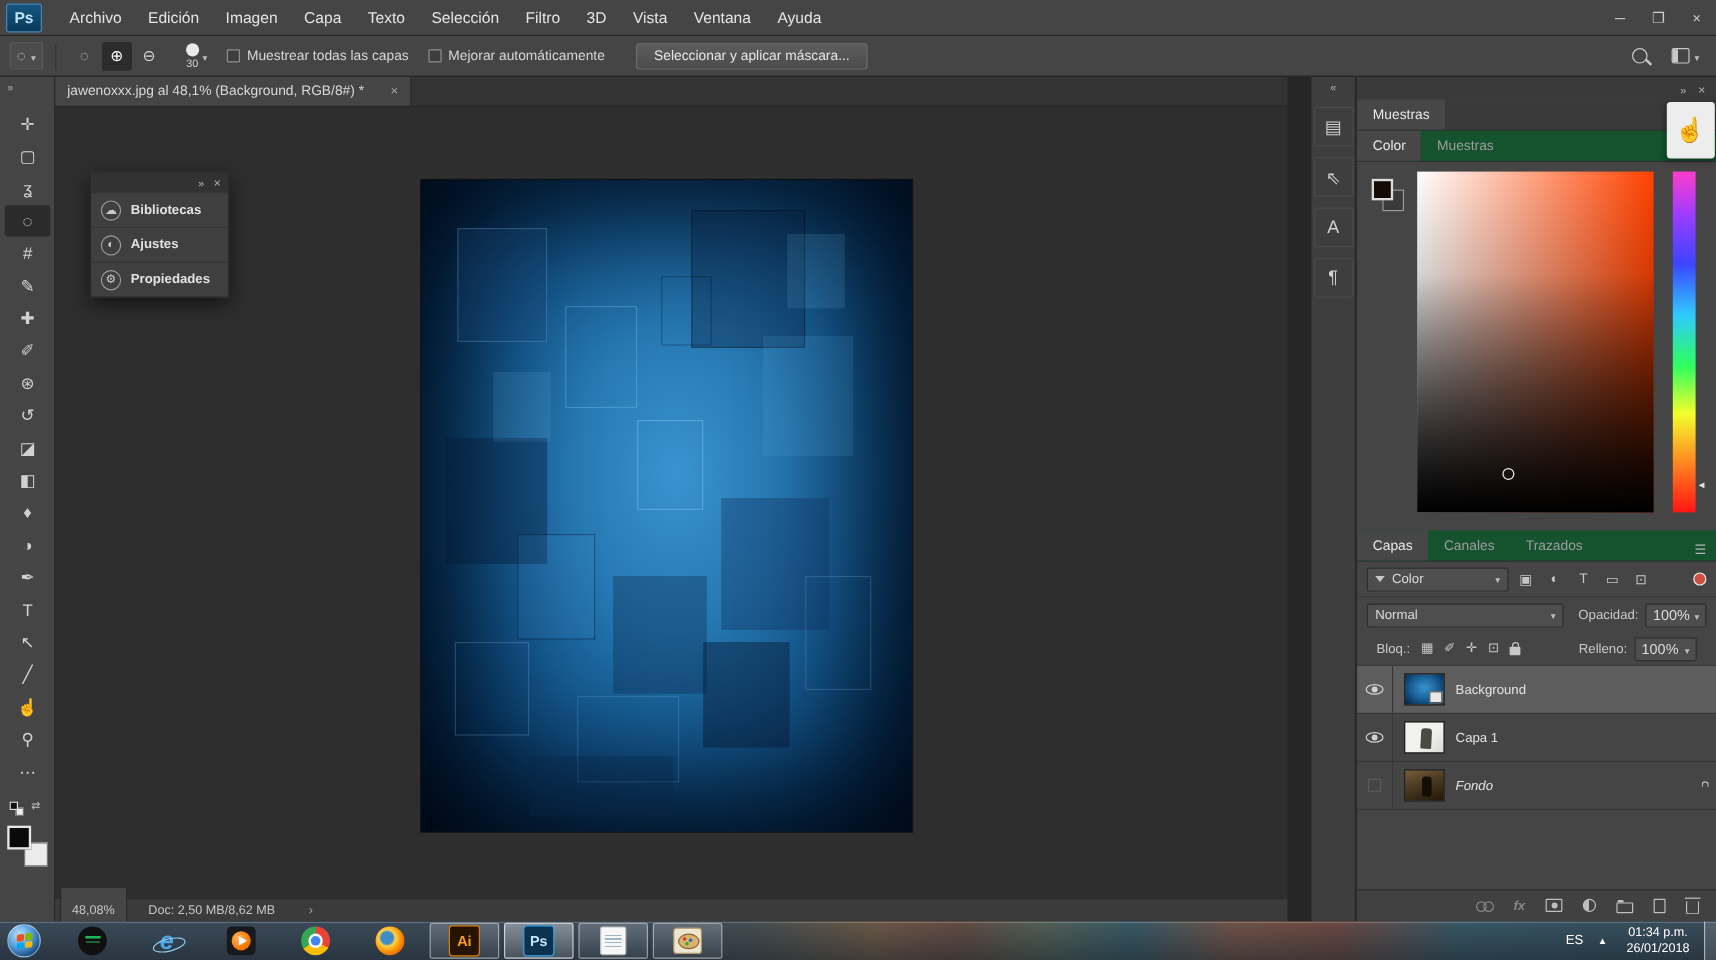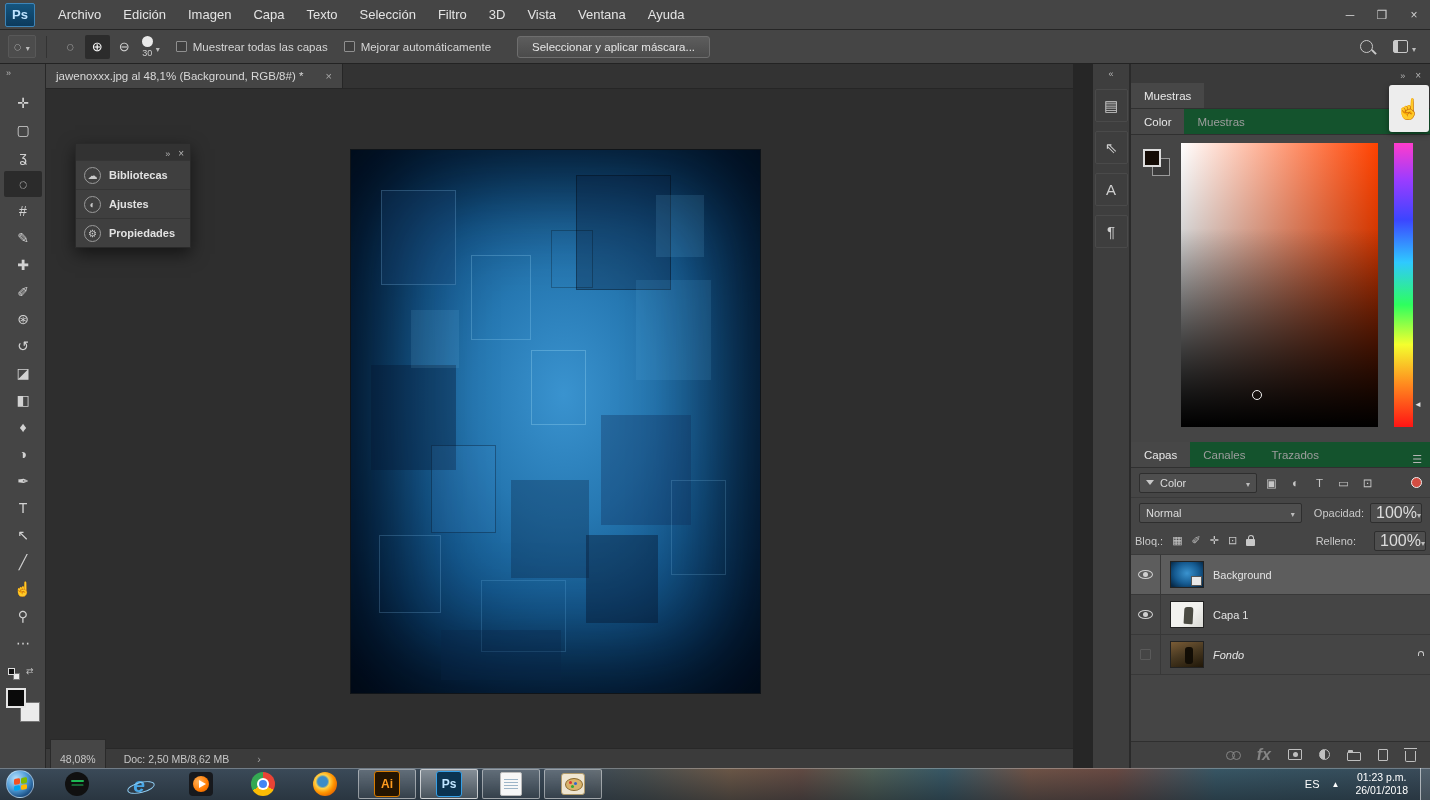--- a/index.html
+++ b/index.html
@@ -11,21 +11,21 @@
   .menuitem{padding:0 11px;height:30px;display:flex;align-items:center;cursor:default}
   .winctrls{margin-left:auto;display:flex}
   .winbtn{width:32px;height:29px;display:flex;align-items:center;justify-content:center;color:#cfcfcf;font-size:12px}
   
   .optbar{position:absolute;top:30px;left:0;right:0;height:34px;background:#454545;border-bottom:1px solid #232323;display:flex;align-items:center;color:#d6d6d6;z-index:9}
   .toolpreset{margin-left:8px;display:flex;align-items:center;gap:4px;padding:3px 5px;border:1px solid #585858;border-radius:2px;background:#4c4c4c;font-size:13px}
   .caret::after{content:"▾";font-size:8px;color:#bdbdbd}
   .vsep{width:1px;height:22px;background:#333;margin:0 10px}
   .modebtn{width:25px;height:24px;display:flex;align-items:center;justify-content:center;font-size:13px;border-radius:2px;margin:0 1px}
   .modebtn.sel{background:#2c2c2c;color:#fff}
-  .brushw{display:flex;align-items:center;margin-left:4px;gap:3px}
+  .brushw{display:flex;align-items:center;margin-left:17px;gap:3px}
   .brushw .col{display:flex;flex-direction:column;align-items:center;line-height:1}
   .brushw .circle{width:11px;height:11px;background:#e9e9e9;border-radius:50%}
   .brushw .num{font-size:9px;color:#cfcfcf;margin-top:2px}
   .chk{display:flex;align-items:center;gap:6px;margin-left:16px;font-size:11.5px}
   .chk .box{width:11px;height:11px;border:1px solid #8f8f8f;background:#3e3e3e;border-radius:1px}
   .maskbtn{margin-left:26px;padding:4px 14px;font-size:11.5px;color:#e6e6e6;background:linear-gradient(#5d5d5d,#4b4b4b);border:1px solid #6e6e6e;border-radius:3px}
   .optright{margin-left:auto;display:flex;align-items:center;gap:20px;margin-right:14px}
   .i-search{width:13px;height:13px;border:1.7px solid #c9c9c9;border-radius:50%;position:relative}
   .i-search::after{content:"";position:absolute;left:10px;top:10px;width:6px;height:1.8px;background:#c9c9c9;transform:rotate(45deg)}
   .i-workspace{width:15px;height:13px;border:1.5px solid #c9c9c9;border-radius:2px;background:linear-gradient(90deg,#c9c9c9 4px,transparent 4px)}
@@ -94,24 +94,24 @@
   .filtersel{width:118px;height:20px;background:#4e4e4e;border:1px solid #2e2e2e;border-radius:2px;display:flex;align-items:center;gap:6px;padding:0 6px;font-size:11px;color:#dcdcdc}
   .filtersel .caret{margin-left:auto}
   .funnel{width:0;height:0;border-left:4px solid transparent;border-right:4px solid transparent;border-top:5px solid #c8c8c8}
   .ficon{width:19px;height:19px;display:flex;align-items:center;justify-content:center;color:#c6c6c6;font-size:11.5px}
   .ftoggle{margin-left:auto;width:11px;height:11px;border-radius:50%;background:#d24d42;border:1px solid #eee}
   .lp-blend{height:29px;display:flex;align-items:center;padding:0 8px;gap:6px}
   .blendsel{width:170px;height:20px;background:#4e4e4e;border:1px solid #2e2e2e;border-radius:2px;display:flex;align-items:center;padding:0 6px;font-size:11px;color:#dcdcdc}
   .blendsel .caret{margin-left:auto}
   .plabel{font-size:11px;color:#c9c9c9}
   .lp-blend .plabel{margin-left:6px}
-  .valbox{width:52px;height:20px;background:#4e4e4e;border:1px solid #2e2e2e;border-radius:2px;display:flex;align-items:center;justify-content:space-between;padding:0 5px;font-size:16px;color:#dcdcdc}
-  .lp-lock{height:28px;display:flex;align-items:center;padding:0 4px;gap:9px;font-size:11px;color:#c9c9c9;border-bottom:1px solid #3a3a3a}
+  .valbox{width:52px;height:20px;background:#4e4e4e;border:1px solid #2e2e2e;border-radius:2px;display:flex;align-items:center;justify-content:space-between;padding:0 5px;font-size:12px;color:#dcdcdc}
+  .lp-lock{height:28px;display:flex;align-items:center;padding:0 16px;gap:9px;font-size:11px;color:#c9c9c9;border-bottom:1px solid #3a3a3a}
   .lockic{color:#c6c6c6;font-size:11px;line-height:11px}
-  .fill-group{margin-left:auto;display:flex;align-items:center;gap:18px}
+  .fill-group{margin-left:auto;display:flex;align-items:center;gap:6px}
   .lock{width:9px;height:7px;background:#c8c8c8;border-radius:1px;position:relative;margin-top:4px}
   .lock::before{content:"";position:absolute;left:1.5px;top:-4px;width:4px;height:4px;border:1.5px solid #c8c8c8;border-bottom:none;border-radius:3px 3px 0 0}
   .lrow{height:40px;display:flex;align-items:center;border-bottom:1px solid #383838;background:#454545}
   .lrow.sel{background:#5d5d5d}
   .leye{width:30px;height:40px;display:flex;align-items:center;justify-content:center;border-right:1px solid #383838;flex:none}
   .eye{width:15px;height:9px;border:1px solid #d0d0d0;border-radius:50%;position:relative}
   .eye::after{content:"";position:absolute;left:50%;top:50%;width:5px;height:5px;margin:-2.5px;background:#d0d0d0;border-radius:50%}
   .eyeoff{width:11px;height:11px;border:1px solid #5a5a5a;border-radius:1px}
   .lthumb{width:34px;height:27px;margin:0 9px;border:1px solid #222;position:relative;flex:none}
   .t-bg{background:radial-gradient(ellipse at 50% 45%,#3a93cf,#155a90 55%,#062846 92%)}
@@ -121,21 +121,21 @@
   .t-fondo{background:linear-gradient(160deg,#7a5c36 0%,#4a3a22 45%,#201708 100%)}
   .t-fondo::after{content:"";position:absolute;left:14px;top:5px;width:8px;height:17px;background:#120d05;border-radius:3px}
   .lname{font-size:11px;color:#e3e3e3}
   .lname.italic{font-style:italic}
   .lrow .lockwrap{margin-left:auto;margin-right:14px}
   .lp-bottom{position:absolute;bottom:1px;left:0;right:0;height:26px;background:#414141;border-top:1px solid #2f2f2f;display:flex;align-items:center;justify-content:flex-end;gap:17px;padding:0 14px;color:#bdbdbd}
   .dim{opacity:.55}
   .linkic{width:14px;height:8px;position:relative}
   .linkic::before,.linkic::after{content:"";position:absolute;width:7px;height:7px;border:1.5px solid #bdbdbd;border-radius:50%;top:0}
   .linkic::before{left:0}.linkic::after{left:6px}
-  .fxtxt{font-size:16px;font-style:italic;font-weight:bold;color:#bdbdbd}
+  .fxtxt{font-size:11px;font-style:italic;font-weight:bold;color:#bdbdbd}
   .maskic{width:14px;height:11px;border:1px solid #bfbfbf;border-radius:1px;display:flex;align-items:center;justify-content:center}
   .maskic::before{content:"";width:5px;height:5px;border-radius:50%;background:#bfbfbf}
   .adjic{width:11px;height:11px;border-radius:50%;border:1px solid #bfbfbf;background:linear-gradient(90deg,#bfbfbf 50%,transparent 50%)}
   .fold{width:14px;height:9px;border:1px solid #bfbfbf;border-radius:1px;position:relative;margin-top:3px}
   .fold::before{content:"";position:absolute;top:-3px;left:0;width:5px;height:2px;background:#bfbfbf;border-radius:1px 1px 0 0}
   .page{width:10px;height:12px;border:1px solid #bfbfbf;border-radius:1px;background:linear-gradient(135deg,transparent 3px,#414141 0) top right/4px 4px no-repeat}
   .trash{width:11px;height:11px;border:1px solid #bfbfbf;border-top:none;border-radius:0 0 2px 2px;position:relative;margin-top:3px}
   .trash::before{content:"";position:absolute;top:-3px;left:-2px;right:-2px;height:1.8px;background:#bfbfbf}
   
   .taskbar{position:absolute;top:768px;left:0;right:0;height:32px;display:flex;align-items:center;z-index:20;
@@ -473,18 +473,18 @@
   <div class="tbtn run">
       <div class="ic-note"></div>
     </div>
   <div class="tbtn run">
       <div class="ic-paint"></div>
     </div>
   <div class="tray">
     <span class="lang">ES</span>
     <span class="trayup">▲</span>
     <div class="clock">
-      <div>01:23 p.m.</div>
+      <div>01:34 p.m.</div>
       <div>26/01/2018</div>
     </div>
     <div class="peek"></div>
   </div>
 </div>
 
 </body></html>

